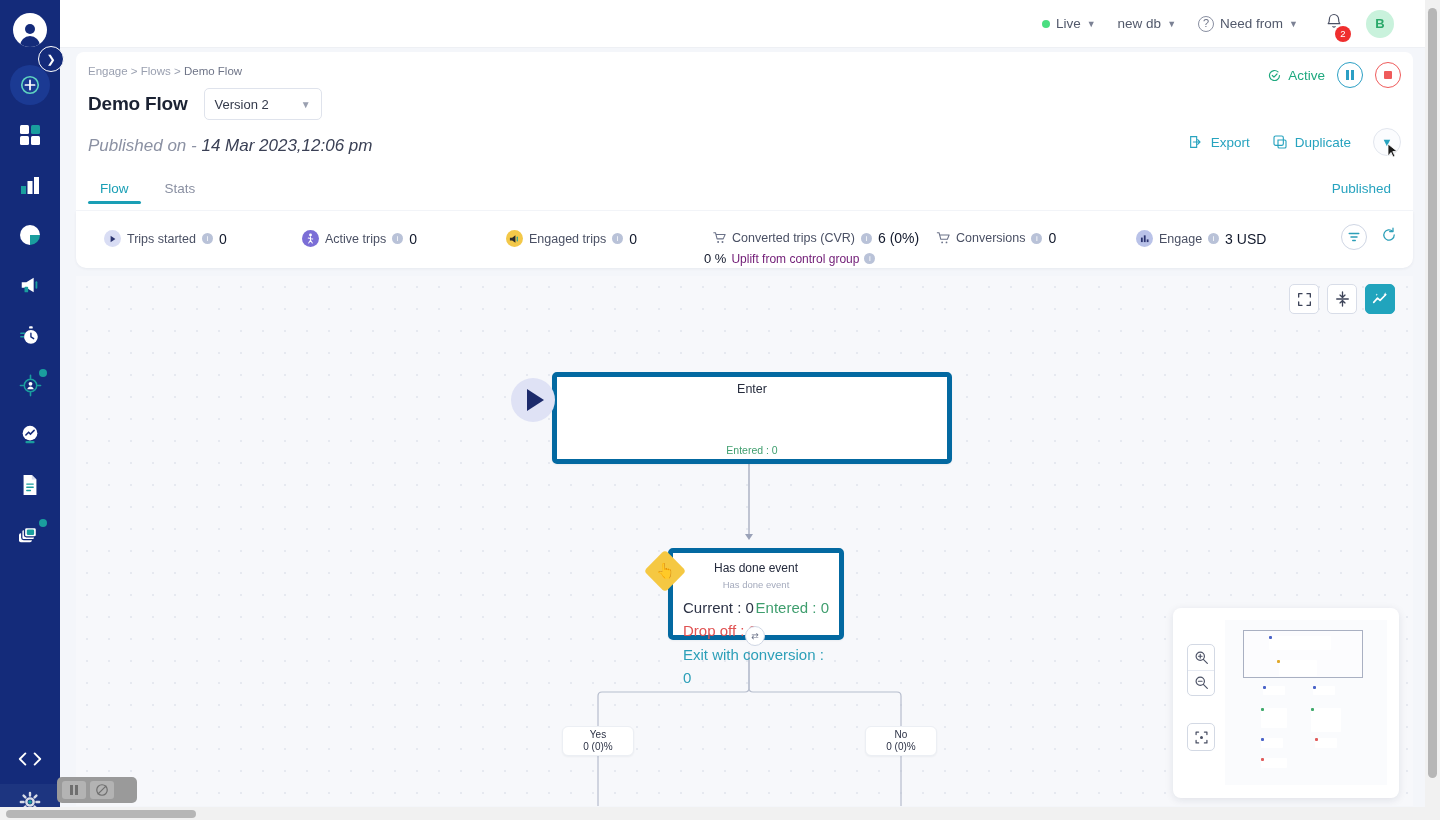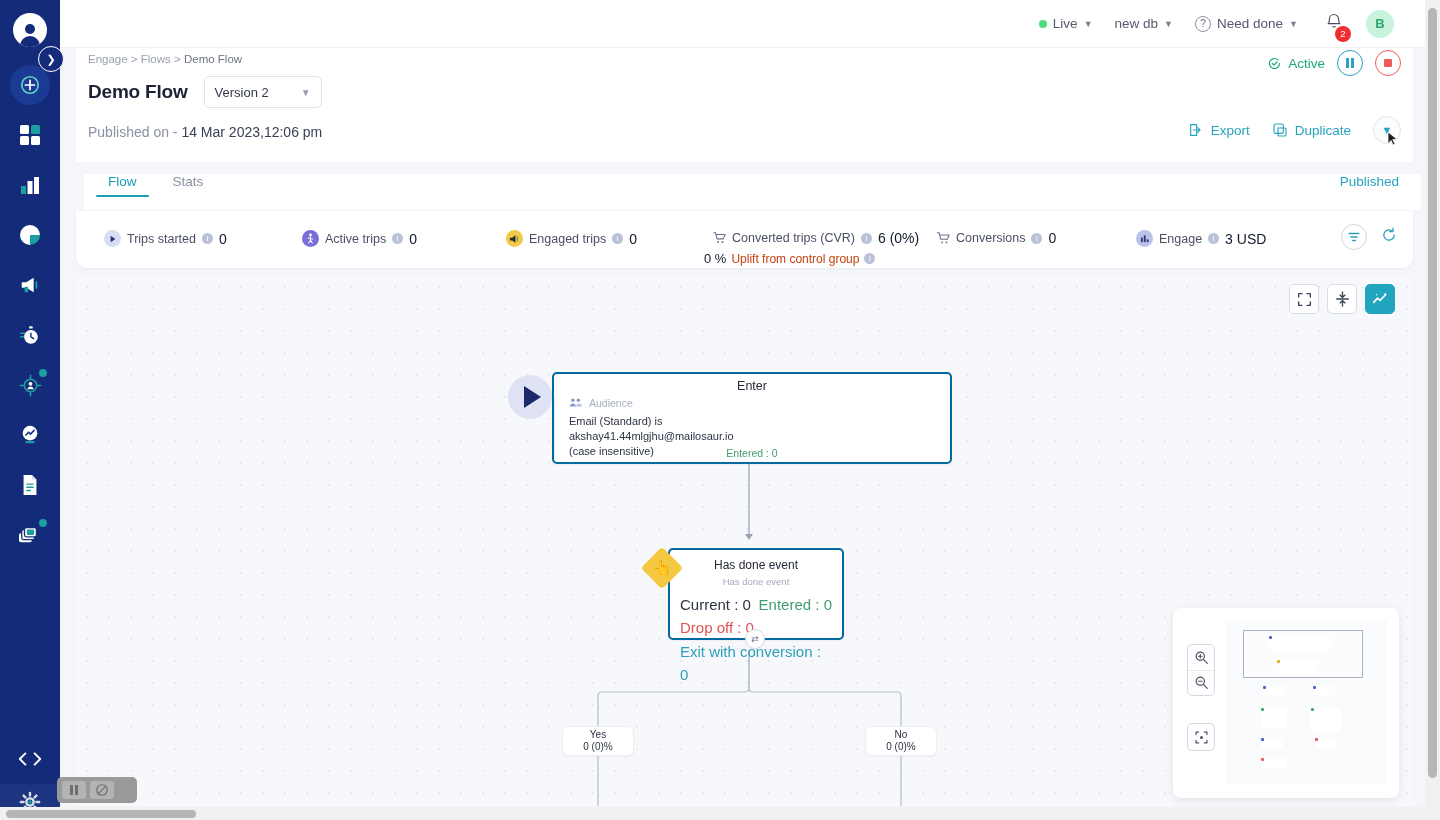--- a/index.html
+++ b/index.html
@@ -106,38 +106,38 @@
   .user-avatar {
     margin-left: 22px;
     width: 28px; height: 28px; border-radius: 50%;
     background: #c9f2dc; color: #2aa96a;
     font-size: 13px; font-weight: bold;
     display: flex; align-items: center; justify-content: center;
   }
 
   
   #header-card {
-    position: absolute; left: 76px; top: 40px;
+    position: absolute; left: 76px; top: 52px;
     width: 1337px; height: 122px;
     background: #ffffff;
     border-radius: 8px 8px 0 0;
   }
   .breadcrumb { position: absolute; left: 12px; top: 13px; font-size: 11.5px; color: #9aa0b0; }
   .breadcrumb .crumb-last { color: #6e7487; }
   .title-row { position: absolute; left: 12px; top: 36px; display: flex; align-items: center; gap: 16px; }
   #flow-title { font-size: 19px; font-weight: bold; color: #1b2233; letter-spacing: -0.2px; }
   .version-select {
     width: 118px; height: 32px;
     border: 1px solid #dfe3ec; border-radius: 5px;
     background: #fff;
     display: flex; align-items: center; justify-content: space-between;
     padding: 0 10px; font-size: 13px; color: #33394a;
   }
   .version-select .caret { color: #9aa0b0; font-size: 10px; }
-  .published { position: absolute; left: 12px; top: 84px; font-size: 14px; color: #8b91a3; }
+  .published { position: absolute; left: 12px; top: 84px; font-size: 17px; color: #8b91a3; font-style: italic; }
   .published b { color: #3a4055; font-weight: normal; }
 
   .status-row { position: absolute; right: 12px; top: 10px; display: flex; align-items: center; gap: 12px; }
   .status-active { display: flex; align-items: center; gap: 6px; color: #1fa97f; font-size: 13.5px; }
   .circ-btn {
     width: 26px; height: 26px; border-radius: 50%;
     display: flex; align-items: center; justify-content: center;
     border: 1.4px solid #2b9fc4;
   }
   .circ-btn.stop { border-color: #ef5b5b; }
@@ -151,24 +151,24 @@
     width: 28px; height: 28px; border-radius: 50%;
     border: 1px solid #e2e6ee; background: #fbfcfe;
     display: flex; align-items: center; justify-content: center;
     color: #27a3bf; font-size: 11px;
     position: relative;
   }
   .cursor-arrow { position: absolute; left: 13px; top: 14px; width: 12px; height: 16px; }
 
   
   #tabs-row {
-    position: absolute; left: 84px; top: 174px;
+    position: absolute; left: 76px; top: 174px;
     width: 1337px; height: 36px;
     background: #ffffff;
-    display: flex; align-items: flex-start;
+    display: flex; align-items: center;
   }
   .tab {
     font-size: 13.5px; color: #8a90a2;
     padding: 0 12px 8px 12px; margin-left: 12px;
     position: relative;
   }
   .tab.active { color: #1a9fb5; }
   .tab.active::after {
     content: ""; position: absolute; left: 0; right: 0; bottom: 0;
     height: 2.5px; background: #1a9fb5; border-radius: 2px;
@@ -201,21 +201,21 @@
   .ic-circ {
     width: 17px; height: 17px; border-radius: 50%;
     display: flex; align-items: center; justify-content: center;
     font-size: 9px;
   }
   .uplift {
     position: absolute; left: 628px; top: 40px;
     display: flex; align-items: center; gap: 5px;
     font-size: 12px; color: #6b melhor;
   }
-  .uplift-txt { color: #c2410c; font-size: 12px; }
+  .uplift-txt { color: #701a75; font-size: 12px; }
   .uplift-num { color: #11182b; font-size: 13px; }
   .stat-tools { position: absolute; right: 16px; top: 13px; display: flex; align-items: center; gap: 14px; }
   .filter-circ {
     width: 26px; height: 26px; border-radius: 50%;
     border: 1px solid #cfd6e4;
     display: flex; align-items: center; justify-content: center;
   }
 
   
   #canvas {
@@ -238,21 +238,21 @@
   .ctool {
     width: 30px; height: 30px; border-radius: 5px;
     border: 1px solid #d8dde8; background: #ffffff;
     display: flex; align-items: center; justify-content: center;
   }
   .ctool.accent { background: #21a4bd; border-color: #21a4bd; }
 
   
   .node {
     position: absolute; background: #ffffff;
-    border: 2px solid #0369a1; border-radius: 5px;
+    border: 5px solid #0369a1; border-radius: 5px;
     box-shadow: 0 1px 2px rgba(20,30,60,0.05);
   }
   #node-enter { left: 476px; top: 96px; width: 400px; height: 92px; }
   .play-badge {
     position: absolute; left: -46px; top: 1px;
     width: 44px; height: 44px; border-radius: 50%;
     background: #dfe2f5;
     display: flex; align-items: center; justify-content: center;
   }
   .play-tri {
@@ -505,21 +505,21 @@
     <span class="green-dot"></span>
     <span>Live</span>
     <span class="caret">▼</span>
   </div>
   <div class="tb-item">
     <span>new db</span>
     <span class="caret">▼</span>
   </div>
   <div class="tb-item">
     <span class="qmark">?</span>
-    <span>Need done</span>
+    <span>Need from</span>
     <span class="caret">▼</span>
   </div>
   <div class="bell-wrap">
     <svg width="20" height="20" viewBox="0 0 24 24">
       <path d="M12 3a5.5 5.5 0 0 0-5.5 5.5c0 4-1.5 5.5-1.5 5.5h14s-1.5-1.5-1.5-5.5A5.5 5.5 0 0 0 12 3z" fill="none" stroke="#4a5064" stroke-width="1.4" stroke-linejoin="round"></path>
       <path d="M10.3 17a1.8 1.8 0 0 0 3.4 0" fill="none" stroke="#4a5064" stroke-width="1.4"></path>
     </svg>
     <span class="bell-badge">2</span>
   </div>
   <div class="user-avatar">B</div>
@@ -698,32 +698,20 @@
     <path d="M673 375 L673 412 Q673 416 669 416 L526 416 Q522 416 522 420 L522 530" fill="none" stroke="#b6bdcd" stroke-width="1.2"></path>
     <path d="M673 375 L673 412 Q673 416 677 416 L821 416 Q825 416 825 420 L825 530" fill="none" stroke="#b6bdcd" stroke-width="1.2"></path>
   </svg>
 
   <div class="node" id="node-enter">
     <div class="play-badge">
       <span class="play-tri"></span>
     </div>
     <div class="enter-title">Enter</div>
     <div class="enter-cols">
-      <div class="enter-col right">
-        <div class="col-head">
-          <svg width="14" height="13" viewBox="0 0 18 14">
-            <circle cx="5" cy="4" r="2.2" fill="#8c97c9"></circle>
-            <circle cx="12" cy="4" r="2.2" fill="#8c97c9"></circle>
-            <path d="M1 12c.6-2.6 2-3.8 4-3.8s3.4 1.2 4 3.8z" fill="#8c97c9"></path>
-            <path d="M9 12c.6-2.6 2-3.8 4-3.8s3.4 1.2 4 3.8z" fill="#b9c2e8"></path>
-          </svg>
-          <span>Audience</span>
-        </div>
-        <div class="col-body">Email (Standard)  is akshay41.44mlgjhu@mailosaur.io (case insensitive)</div>
-      </div>
     </div>
     <div class="entered-line">Entered : 0</div>
   </div>
 
   <div class="node" id="node-event">
     <div class="diamond">
       <span>👆</span>
     </div>
     <div class="node-title">Has done event</div>
     <div class="node-sub">Has done event</div>

